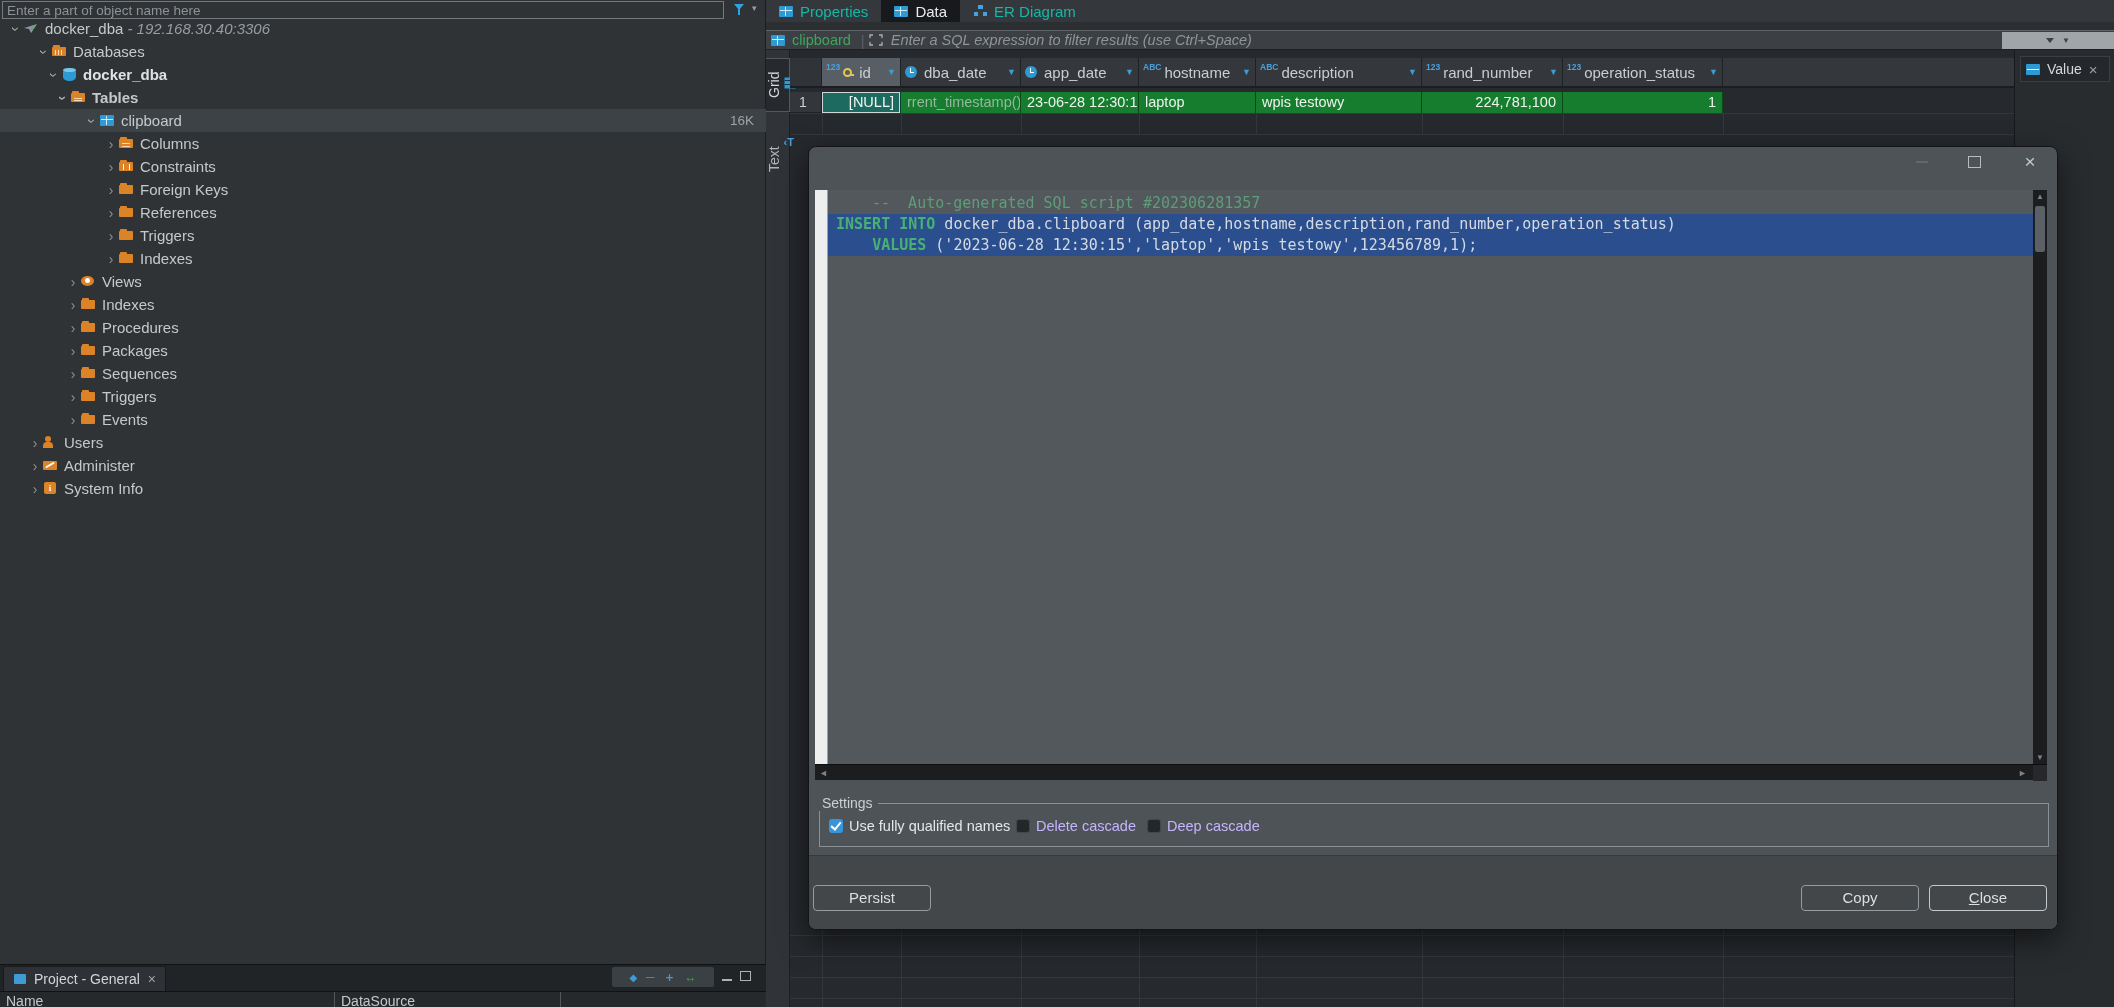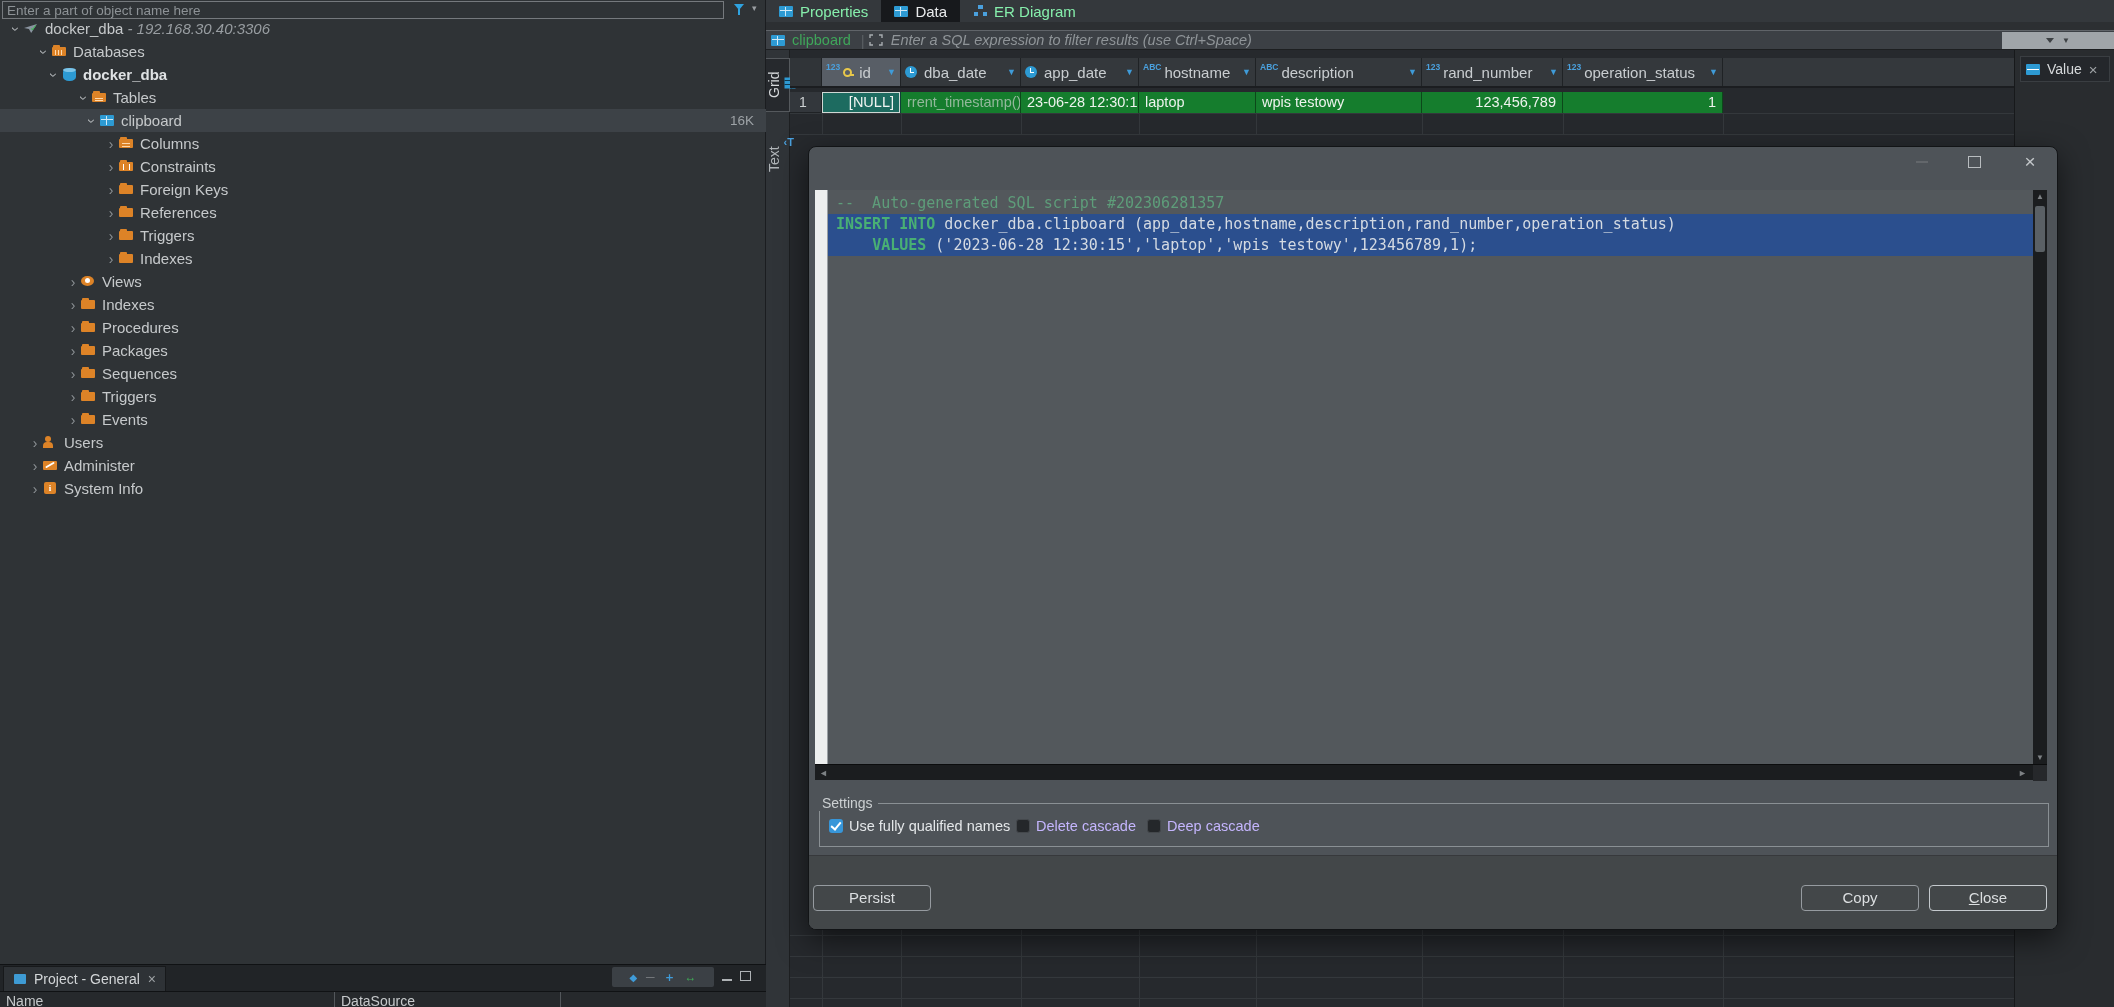--- a/index.html
+++ b/index.html
@@ -70,21 +70,21 @@
   .ic-time i{left:5px;top:2px;width:4px;height:5px;border-left:1px solid #fff;border-bottom:1px solid #fff;}
   .ic-key{width:11px;}
   .ic-key::after{content:"";position:absolute;left:0;top:2px;width:5px;height:5px;border:2px solid #e8c84a;border-radius:50%;}
   .ic-key i{left:7px;top:8px;width:4px;height:2px;background:#e8c84a;box-shadow:2px 2px 0 -1px #e8c84a;}
   .ic-dialog::after{content:"";position:absolute;left:1px;top:0;width:8px;height:12px;border:2px solid #2d9ad3;border-right:none;}
   .ic-dialog i{left:7px;top:2px;width:7px;height:10px;border:2px solid #2d9ad3;border-left:none;}
 
   
   .tabbar{position:absolute;left:766px;top:0;width:1348px;height:22px;background:#34383c;}
   .etabs{position:absolute;left:0;top:0;height:22px;display:flex;}
-  .etab{display:flex;align-items:center;height:22px;padding:0 13px;color:#86efac;font-size:15px;white-space:nowrap;}
+  .etab{display:flex;align-items:center;height:22px;padding:0 13px;color:#14b8a6;font-size:15px;white-space:nowrap;}
   .etab .ic{margin-right:5px;}
   .etab.active{background:#17191c;color:#e9ebec;}
 
   
   .filterbar{position:absolute;left:766px;top:30px;width:1348px;height:20px;background:#3c4045;
       border-top:1px solid #606469;border-bottom:1px solid #1d1f21;display:flex;align-items:center;padding-left:5px;}
   .fb-table{color:#3fa65a;font-size:14.5px;margin-right:6px;}
   .fb-sep{color:#5a5e62;margin:0 4px;}
   .fb-expand{position:relative;width:14px;height:12px;margin-right:8px;}
   .fb-expand svg{display:block;}
@@ -152,21 +152,21 @@
   .dwin-min{left:1096px;}
   .dwin-min::before{content:"";width:12px;height:2px;background:#63676b;}
   .dwin-max{left:1148px;}
   .dwin-max::before{content:"";width:11px;height:10px;border:1px solid #b8bcbf;}
   .dwin-close{left:1204px;color:#c3c7ca;font-size:19px;line-height:19px;}
   .editor{position:absolute;left:6px;top:43px;width:1232px;height:574px;}
   .egutter{position:absolute;left:0;top:0;width:13px;height:100%;background:#edefee;border-right:1px solid #9aa0a3;}
   .etext{position:absolute;left:13px;right:14px;top:0;bottom:0;background:#53585c;padding-top:3px;overflow:hidden;}
   .sline{height:21px;line-height:21px;padding-left:8px;white-space:pre;font-family:"DejaVu Sans Mono",monospace;font-size:15px;}
   .sline.sel{background:#2b4f8e;}
-  .tok-comment{color:#5e9d7a;}
+  .tok-comment{color:#5e9d7a;margin-left:36px;}
   .tok-keyword{color:#3ea467;font-weight:bold;}
   .tok-plain{color:#ccd2cf;}
   .sline.sel .tok-plain{color:#d4dae2;}
   .sline.sel .tok-keyword{color:#49b074;}
   .evscroll{position:absolute;right:0;top:0;width:14px;height:100%;background:#1b1d1f;}
   .evscroll .up,.evscroll .down{position:absolute;left:0;width:14px;text-align:center;color:#7d8184;font-size:8px;}
   .evscroll .up{top:2px;}
   .evscroll .down{bottom:2px;}
   .evscroll .thumb{position:absolute;left:2px;top:16px;width:10px;height:46px;background:#5a6065;border-radius:2px;}
   .ehscroll{position:absolute;left:6px;top:617px;width:1232px;height:16px;background:#1b1d1f;border-top:1px solid #0c0d0e;}
@@ -215,21 +215,21 @@
           </span>
           <span class="tlabel">Databases</span>
         </div>
         <div class="trow" style="top: 41px; padding-left: 46px;">
           <span class="chev exp">›</span>
           <span class="ic ic-database">
             <i></i>
           </span>
           <span class="tlabel bold">docker_dba</span>
         </div>
-        <div class="trow" style="top: 64px; padding-left: 76px;">
+        <div class="trow" style="top: 64px; padding-left: 55px; font-weight: bold;">
           <span class="chev exp">›</span>
           <span class="ic ic-columns-folder">
             <i></i>
           </span>
           <span class="tlabel">Tables</span>
         </div>
         <div class="trow trow-sel" style="top: 87px; padding-left: 84px;">
           <span class="chev exp">›</span>
           <span class="ic ic-table">
             <i></i>
@@ -461,21 +461,21 @@
           </div>
           <div class="hcell hfill" style="left: 933px; width: 291px;"></div>
         </div>
       <div class="grow" id="grid-row">
         <div class="rgutter">1</div>
       <div class="rcell selected-null" style="left: 32px; width: 79px; text-align: right;">[NULL]</div>
           <div class="rcell dim" style="left: 111px; width: 120px; text-align: left;">rrent_timestamp()</div>
           <div class="rcell" style="left: 231px; width: 118px; text-align: left;">23-06-28 12:30:15</div>
           <div class="rcell" style="left: 349px; width: 117px; text-align: left;">laptop</div>
           <div class="rcell" style="left: 466px; width: 166px; text-align: left;">wpis testowy</div>
-          <div class="rcell" style="left: 632px; width: 141px; text-align: right;">123,456,789</div>
+          <div class="rcell" style="left: 632px; width: 141px; text-align: right;">224,781,100</div>
           <div class="rcell" style="left: 773px; width: 160px; text-align: right;">1</div>
         </div>
       <div id="grid-lines">
           <div class="gline-h" style="left: 0px; top: 63px; width: 1224px;"></div>
           <div class="gline-h" style="left: 0px; top: 84px; width: 1224px;"></div>
           <div class="gline-h" style="left: 0px; top: 885px; width: 1224px;"></div>
           <div class="gline-h" style="left: 0px; top: 906px; width: 1224px;"></div>
           <div class="gline-h" style="left: 0px; top: 927px; width: 1224px;"></div>
           <div class="gline-h" style="left: 0px; top: 948px; width: 1224px;"></div>
           <div class="gline-v" style="left: 32px; top: 63px; height: 21px;"></div>

